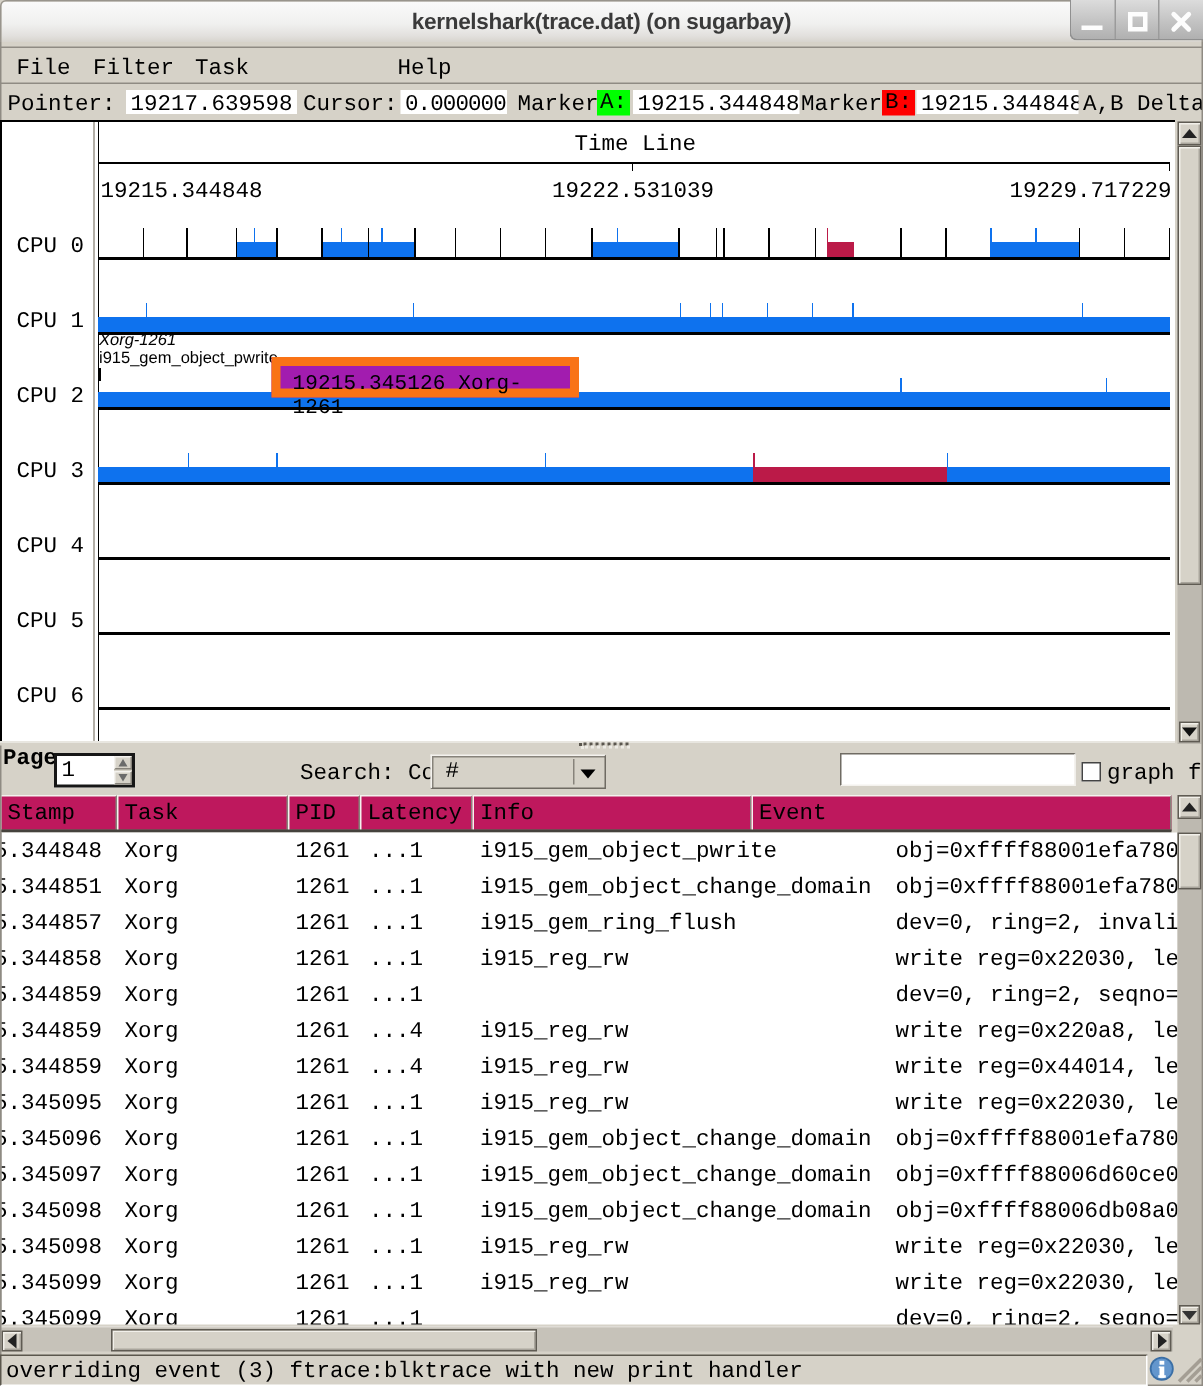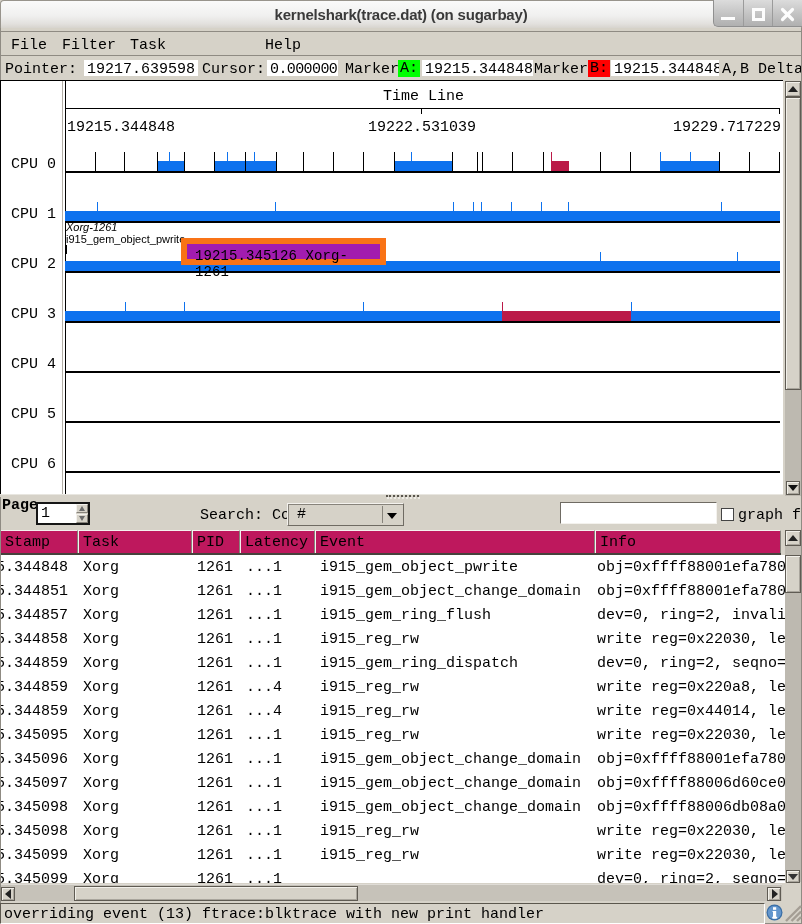--- a/index.html
+++ b/index.html
@@ -252,22 +252,22 @@
   <div class="abs" style="left:560px;top:5px;width:157px;height:22px;background:#fff;border:1px solid;border-color:#6f6b63 #f4f2ee #f4f2ee #6f6b63;"></div>
   <div class="abs" style="left:721px;top:11px;width:13px;height:13px;background:#fff;border:1px solid #444;"></div>
   <div class="abs" style="left:738px;top:10px;white-space:pre;">graph follows</div>
 </div>
 
 <div class="abs" id="thead">
   <div class="hc" style="width:78px;">Stamp</div>
   <div class="hc" style="width:114px;">Task</div>
   <div class="hc" style="width:48px;">PID</div>
   <div class="hc" style="width:75px;">Latency</div>
+  <div class="hc" style="width:186px;">Info</div>
   <div class="hc" style="width:280px;">Event</div>
-  <div class="hc" style="width:186px;">Info</div>
 </div>
 <div class="abs" style="left:0;top:553px;width:781px;height:2px;background:#45423c;"></div>
 
 <div class="abs" id="tbody">
   <div class="tr">
       <span class="c0">5.344848</span>
       <span class="c1">Xorg</span>
       <span class="c2">1261</span>
       <span class="c3">...1</span>
       <span class="c4">i915_gem_object_pwrite</span>
@@ -295,21 +295,20 @@
       <span class="c2">1261</span>
       <span class="c3">...1</span>
       <span class="c4">i915_reg_rw</span>
       <span class="c5">write reg=0x22030, len</span>
     </div>
   <div class="tr">
       <span class="c0">5.344859</span>
       <span class="c1">Xorg</span>
       <span class="c2">1261</span>
       <span class="c3">...1</span>
-      <span class="c4">i915_gem_ring_dispatch</span>
       <span class="c5">dev=0, ring=2, seqno=1</span>
     </div>
   <div class="tr">
       <span class="c0">5.344859</span>
       <span class="c1">Xorg</span>
       <span class="c2">1261</span>
       <span class="c3">...4</span>
       <span class="c4">i915_reg_rw</span>
       <span class="c5">write reg=0x220a8, len</span>
     </div>
@@ -392,21 +391,21 @@
   <div class="thumb" style="left:74px;top:1px;width:284px;height:15px;"></div>
   <div class="sbtn" style="left:767px;top:2px;width:14px;height:14px;"></div>
   <div class="arr" style="left:772px;top:4px;border-top:5px solid transparent;border-bottom:5px solid transparent;border-left:6px solid #222;"></div>
 </div>
 
 <div class="abs" style="left:801px;top:28px;width:1px;height:896px;background:#8f8b83;"></div>
 <div class="abs" style="left:0;top:28px;width:1px;height:52px;background:#8f8b83;"></div>
 <div class="abs" style="left:0;top:497px;width:1px;height:406px;background:#8f8b83;"></div>
 <div class="abs" style="left:0;top:923px;width:802px;height:1px;background:#8f8b83;"></div>
 <div class="abs" id="statusbar">
-  <div id="statmsg">overriding event (13) ftrace:blktrace with new print handler</div>
+  <div id="statmsg">overriding event (3) ftrace:blktrace with new print handler</div>
   <svg class="abs" style="left:766px;top:6px;" width="17" height="17">
     <circle cx="8.5" cy="8.5" r="8" fill="#3a6ea5"></circle>
     <circle cx="8.5" cy="8.5" r="6.8" fill="#6396cd"></circle>
     <rect x="7" y="7" width="3.2" height="7.5" fill="#fff"></rect>
     <rect x="6.2" y="12.8" width="5" height="1.7" fill="#fff"></rect>
     <rect x="6.5" y="7" width="1" height="1" fill="#fff"></rect>
     <rect x="7" y="3.2" width="3.2" height="2.6" fill="#fff"></rect>
   </svg>
   <svg class="abs" style="left:784px;top:6px;" width="18" height="18">
     <g stroke="#a49e94" stroke-width="2.4">

